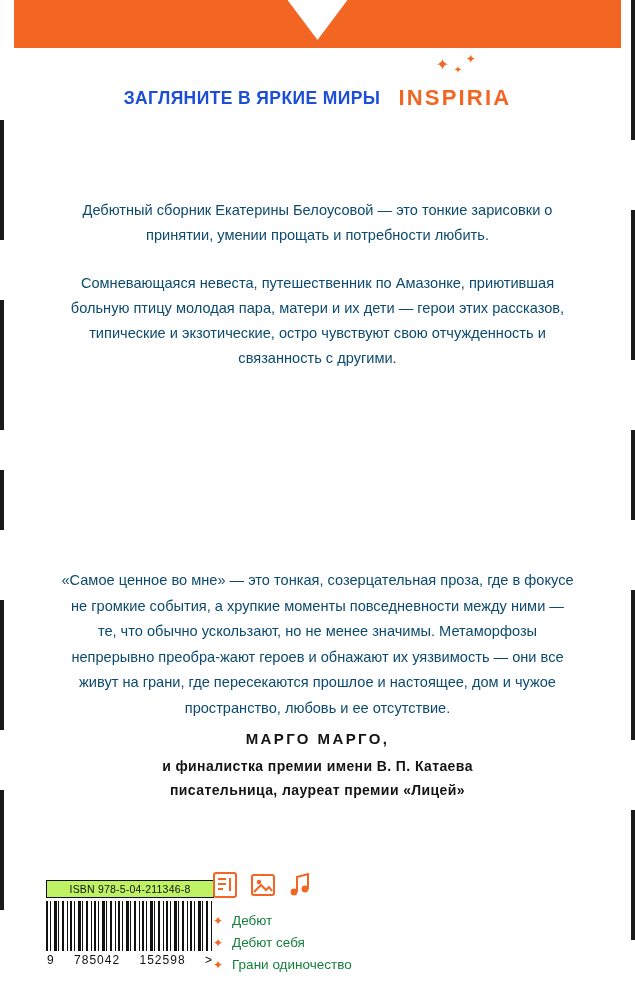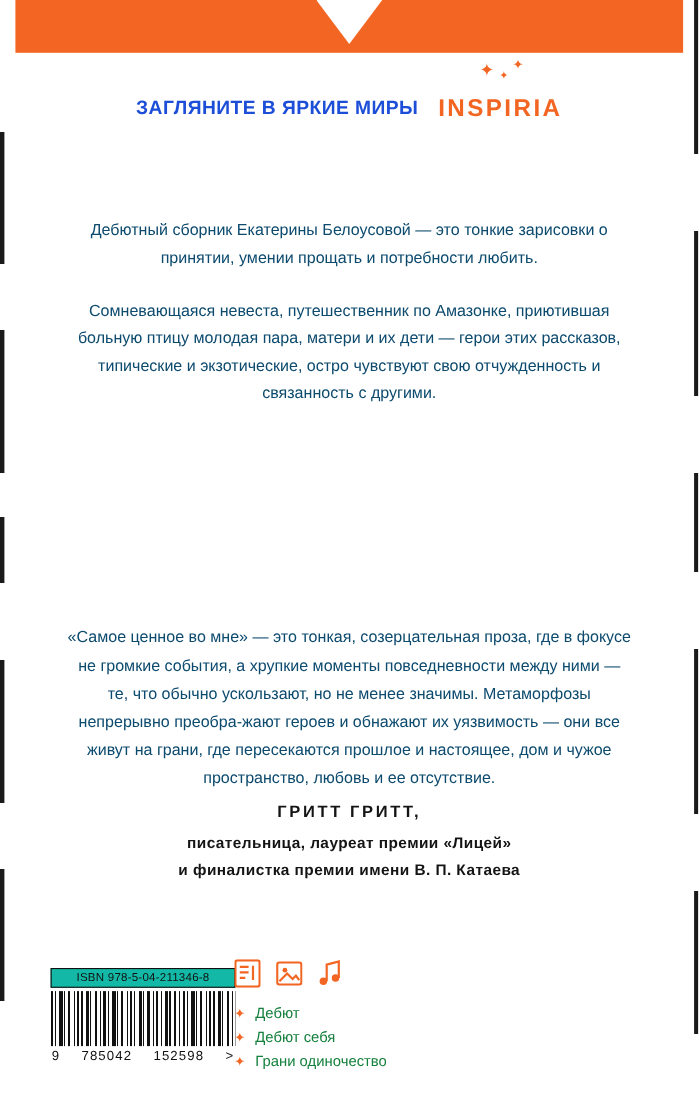--- a/index.html
+++ b/index.html
@@ -179,21 +179,21 @@
     top: 880px;
     width: 168px;
   }
   .isbn-label {
     border: 1px solid #111;
     font-size: 10.5px;
     padding: 2px 4px 2px 4px;
     text-align: center;
     letter-spacing: 0.2px;
     color: #111;
-    background: #14b8a6;
+    background: #bef264;
   }
   .bars {
     margin-top: 3px;
     height: 50px;
     width: 168px;
     background:
       repeating-linear-gradient(90deg,
         #111 0px, #111 2px, #fff 2px, #fff 4px,
         #111 4px, #111 5px, #fff 5px, #fff 8px,
         #111 8px, #111 11px, #fff 11px, #fff 12px,
@@ -275,23 +275,23 @@
         <div class="logo">INSPIRIA</div>
       </div>
     </div>
   </div>
 
   <div class="copy blk-1">Дебютный сборник Екатерины Белоусовой — это тонкие зарисовки о принятии, умении прощать и потребности любить.</div>
   <div class="copy blk-2">Сомневающаяся невеста, путешественник по Амазонке, приютившая больную птицу молодая пара, матери и их дети — герои этих рассказов, типические и экзотические, остро чувствуют свою отчужденность и связанность с другими.</div>
   <div class="copy blk-4">«Самое ценное во мне» — это тонкая, созерцательная проза, где в фокусе не громкие события, а хрупкие моменты повседневности между ними — те, что обычно ускользают, но не менее значимы. Метаморфозы непрерывно преобра-жают героев и обнажают их уязвимость — они все живут на грани, где пересекаются прошлое и настоящее, дом и чужое пространство, любовь и ее отсутствие.</div>
 
   <div class="attr">
-    <div class="name">ГРИТТ ГРИТТ,</div>
+    <div class="name">МАРГО МАРГО,</div>
+    <div class="role">и финалистка премии имени В. П. Катаева</div>
     <div class="role">писательница, лауреат премии «Лицей»</div>
-    <div class="role">и финалистка премии имени В. П. Катаева</div>
   </div>
 
   <div class="barcode-box">
     <div class="isbn-label">ISBN 978-5-04-211346-8</div>
     <div class="bars"></div>
     <div class="barnum">
       <span>9</span>
       <span>785042</span>
       <span>152598</span>
       <span>&gt;</span>

